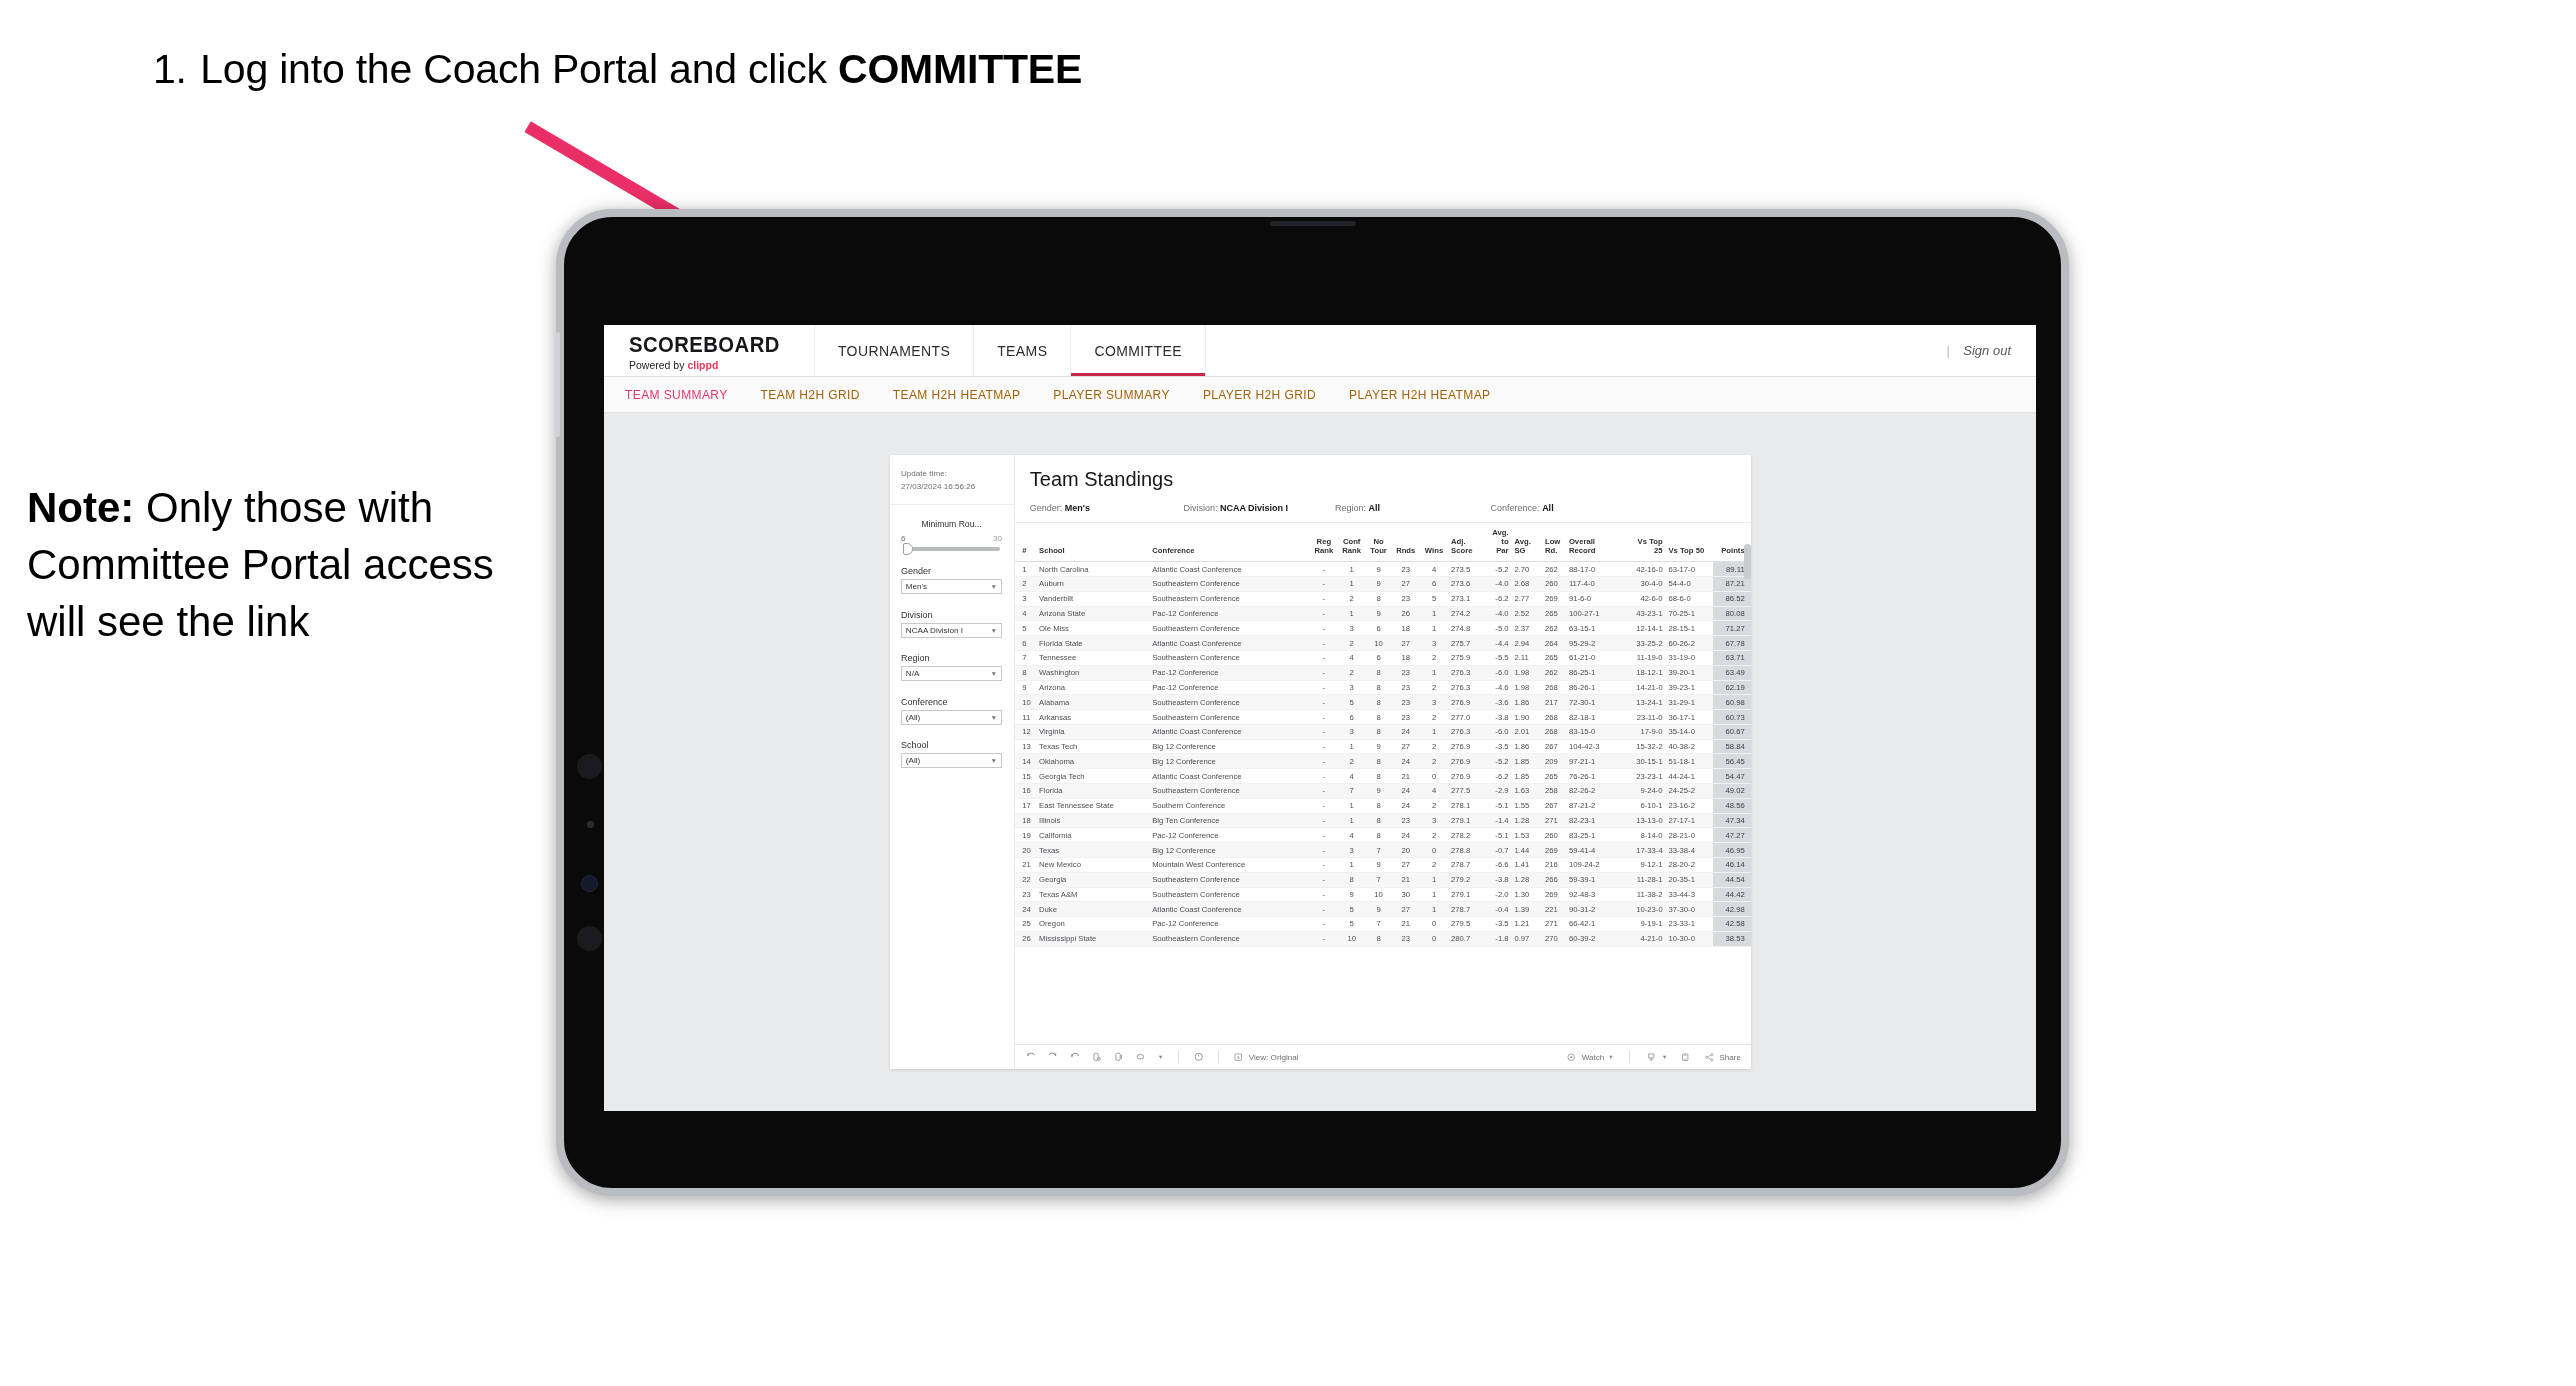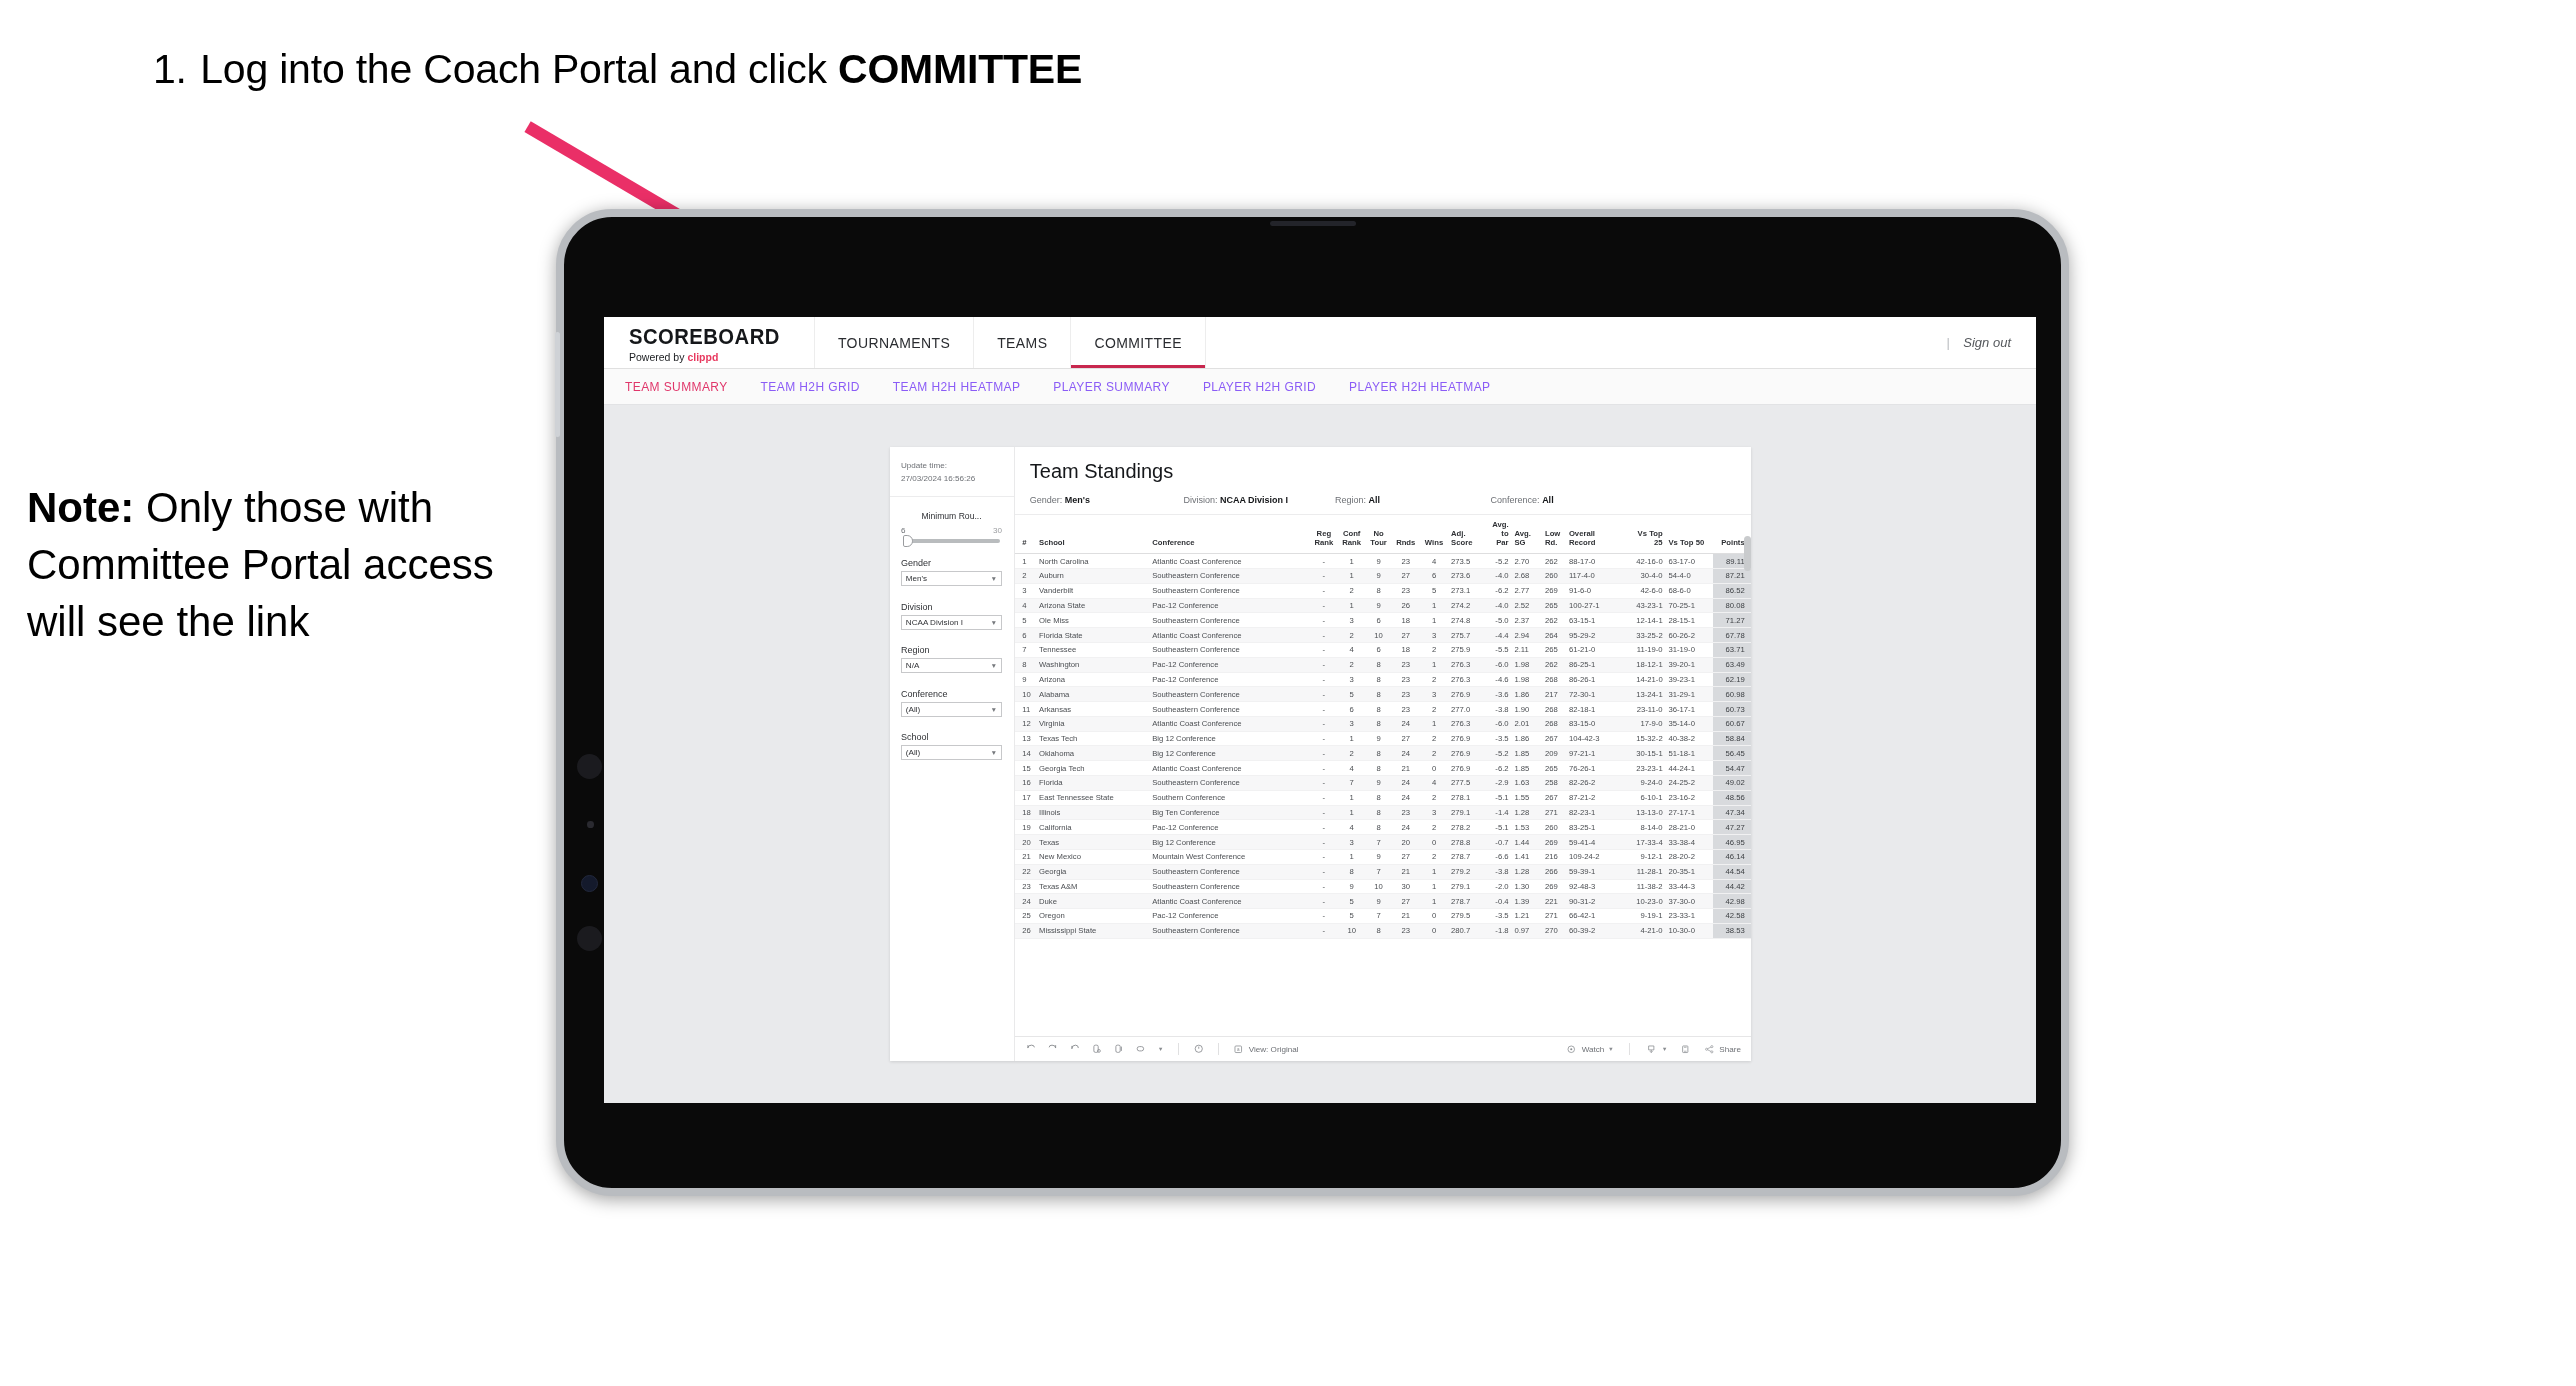--- a/index.html
+++ b/index.html
@@ -51,21 +51,21 @@
     background: #2a2a30; border-radius: 50%; }
   .cam-lens { position: absolute; left: 17px; top: 658px; width: 17px; height: 17px;
     background: #141a2c; border-radius: 50%; border: 1.9px solid #22283c;}
   .cam-dot2 { position: absolute; left: 13.4px; top: 709px; width: 25px; height: 25px;
     background: #1b1b1f; border-radius: 50%; }
   .top-notch { position: absolute; left: 50%; top: 3.8px; transform: translateX(-50%);
     width: 86px; height: 4.8px; background: #23242a; border-radius: 3.8px; }
 
   
   .viewport {
-    position: absolute; left: 40px; top: 100px;
+    position: absolute; left: 40px; top: 108px;
     width: 1432px; height: 786px;
     background: #e9eaec; overflow: hidden;
   }
 
   
   .appbar {
     height: 52px; background: #ffffff; border-bottom: 1px solid #e0e0e0;
     display: flex; align-items: stretch; position: relative;
   }
   .brand { padding: 5.8px 21px 3.8px 25px; display: flex; flex-direction: column; justify-content: center;
@@ -91,21 +91,21 @@
     padding-right: 25px; font-size: 13px; color: #55585c;
   }
   .sep { color: #b9bcc0; }
   .signout { cursor: pointer; font-style: italic; }
 
   
   .subnav {
     height: 36px; background: #fafafa; border-bottom: 1px solid #e2e3e5;
     display: flex; align-items: center; padding-left: 21px; gap: 33px;
   }
-  .subtab { font-size: 12px; color: #8b5cf6; letter-spacing: 0.4px; cursor: pointer; white-space: nowrap; }
+  .subtab { font-size: 12px; color: #a16207; letter-spacing: 0.4px; cursor: pointer; white-space: nowrap; }
   .subtab.active { color: #e0366a; }
 
   
   .canvas { position: relative; height: calc(100% - 88px); background: #e9eaec; padding-top: 42px; }
 
   .dashboard {
     margin: 0 auto; width: 861px; background: #ffffff;
     box-shadow: 0 1px 2.9px rgba(0,0,0,.12);
     display: flex; flex-direction: column; height: 614px;
   }

